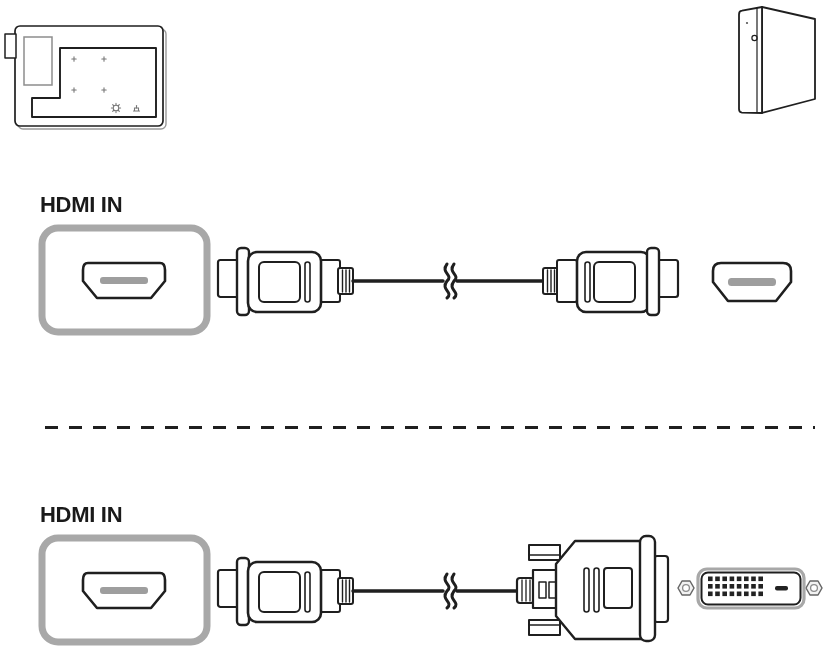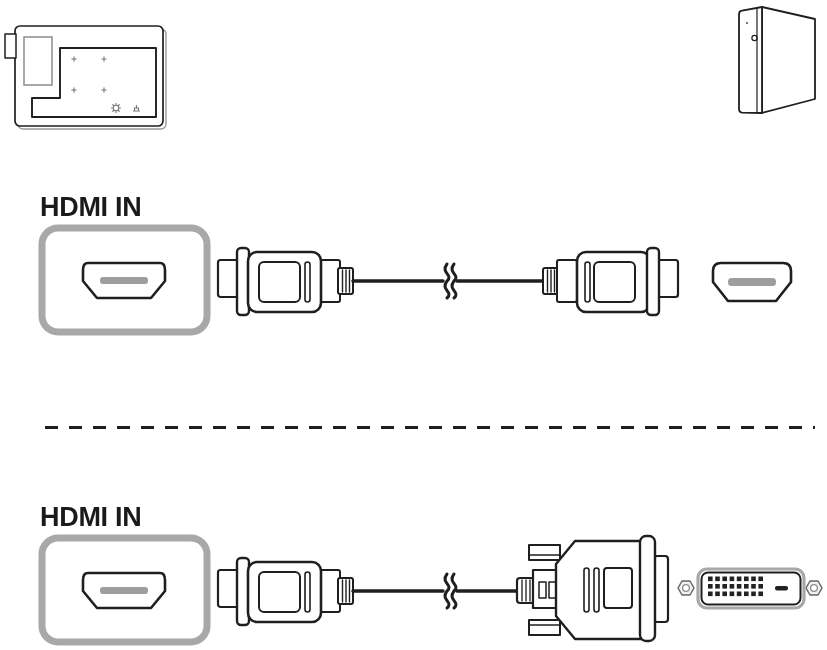--- a/index.html
+++ b/index.html
@@ -1,19 +1,19 @@
 <!DOCTYPE html>
 <html style="--background: #ffffff; --line: #1f1f1f; --label_text: #1a1a1a; --port_frame: #a8a8a8; --connector_tongue: #9e9e9e; --detail_gray: #777777;"><head>
 <meta charset="utf-8">
 <style>
   html,body{margin:0;padding:0;background:#fff;}
   #canvas{position:relative;width:827px;height:650px;background:var(--background,#fff);
           font-family:"Liberation Sans",sans-serif;overflow:hidden;}
   .abs{position:absolute;}
-  .hdmi-label{position:absolute;left:40px;font-weight:bold;font-size:27px;
+  .hdmi-label{position:absolute;left:40px;font-weight:bold;font-size:22px;
               letter-spacing:-0.3px;color:var(--label_text,#1a1a1a);white-space:nowrap;}
   .divider{position:absolute;left:45px;top:426px;width:770px;height:3.2px;
            background:repeating-linear-gradient(90deg,var(--line,#1f1f1f) 0 13px,transparent 13px 24px);}
   svg .s{stroke:var(--line,#1f1f1f);fill:#fff;stroke-linejoin:round;stroke-linecap:round;}
   svg .sn{stroke:var(--line,#1f1f1f);fill:none;stroke-linejoin:round;stroke-linecap:round;}
   svg .gfr{stroke:var(--port_frame,#a8a8a8);fill:#fff;}
   svg .tong{fill:var(--connector_tongue,#9e9e9e);stroke:none;}
   svg .det{stroke:var(--detail_gray,#777);fill:none;stroke-linecap:round;}
 </style>
 </head>

